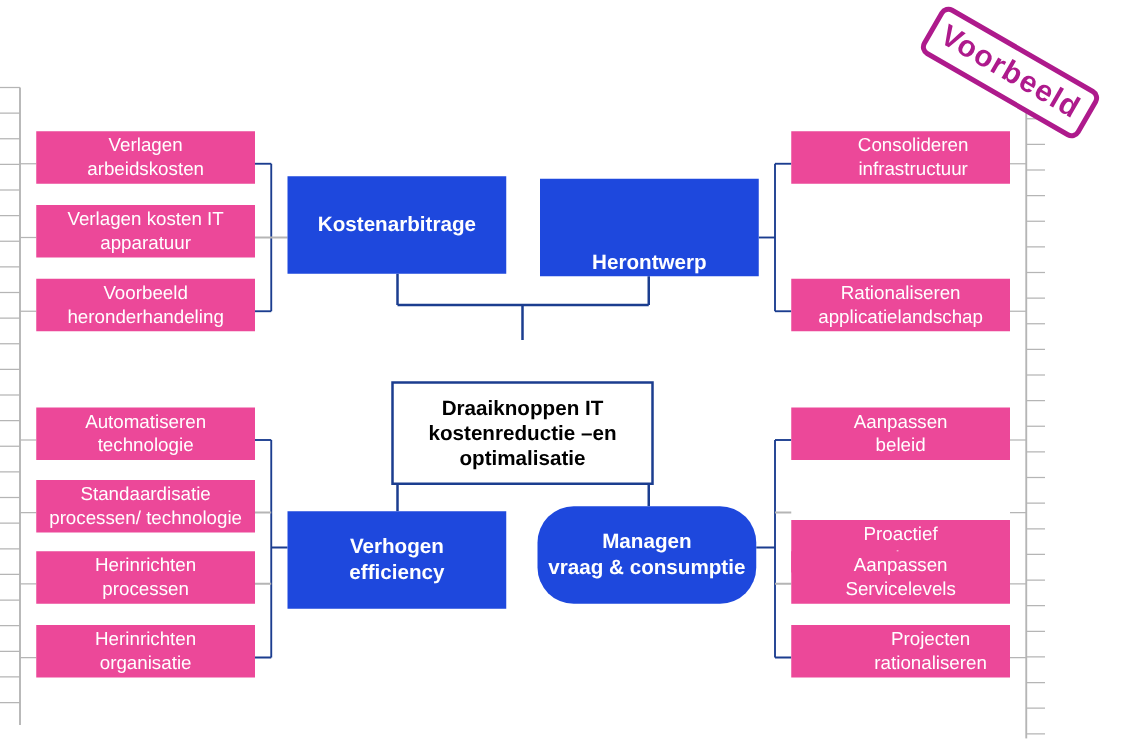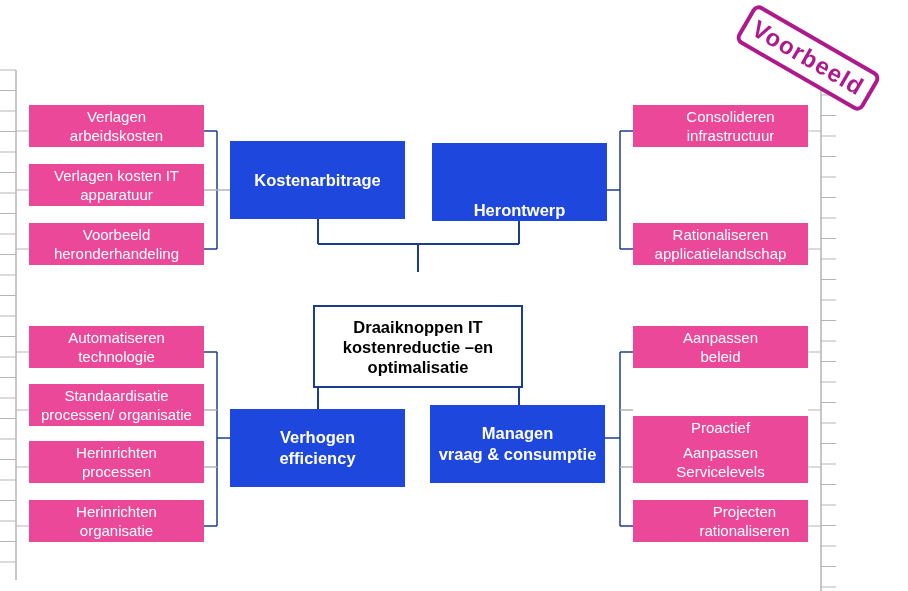--- a/index.html
+++ b/index.html
@@ -119,21 +119,21 @@
   <div class="box mid" style="left:230px;top:141px;">
     <span>Kostenarbitrage</span>
   </div>
   <div class="box mid" style="left:432px;top:143px;align-items:flex-end;">
     <span>Herontwerp</span>
   </div>
   <div class="box mid" style="left:230px;top:409px;justify-content:center;">
     <span>Verhogen
 efficiency</span>
   </div>
-  <div class="box mid" style="left:430px;top:405px;">
+  <div class="box mid" style="left:430px;top:405px;border-radius:29px;">
     <span>Managen
 vraag &amp; consumptie</span>
   </div>
 
   <div class="box leaf" style="left:29px;top:105px;">
     <span>Verlagen
 arbeidskosten</span>
   </div>
   <div class="box leaf" style="left:29px;top:164px;">
     <span>Verlagen kosten IT
@@ -152,21 +152,21 @@
     <span>Rationaliseren
 applicatielandschap</span>
   </div>
 
   <div class="box leaf" style="left:29px;top:326px;">
     <span>Automatiseren
 technologie</span>
   </div>
   <div class="box leaf" style="left:29px;top:384px;">
     <span>Standaardisatie
-processen/ organisatie</span>
+processen/ technologie</span>
   </div>
   <div class="box leaf" style="left:29px;top:441px;">
     <span>Herinrichten
 processen</span>
   </div>
   <div class="box leaf" style="left:29px;top:500px;">
     <span>Herinrichten
 organisatie</span>
   </div>
 

